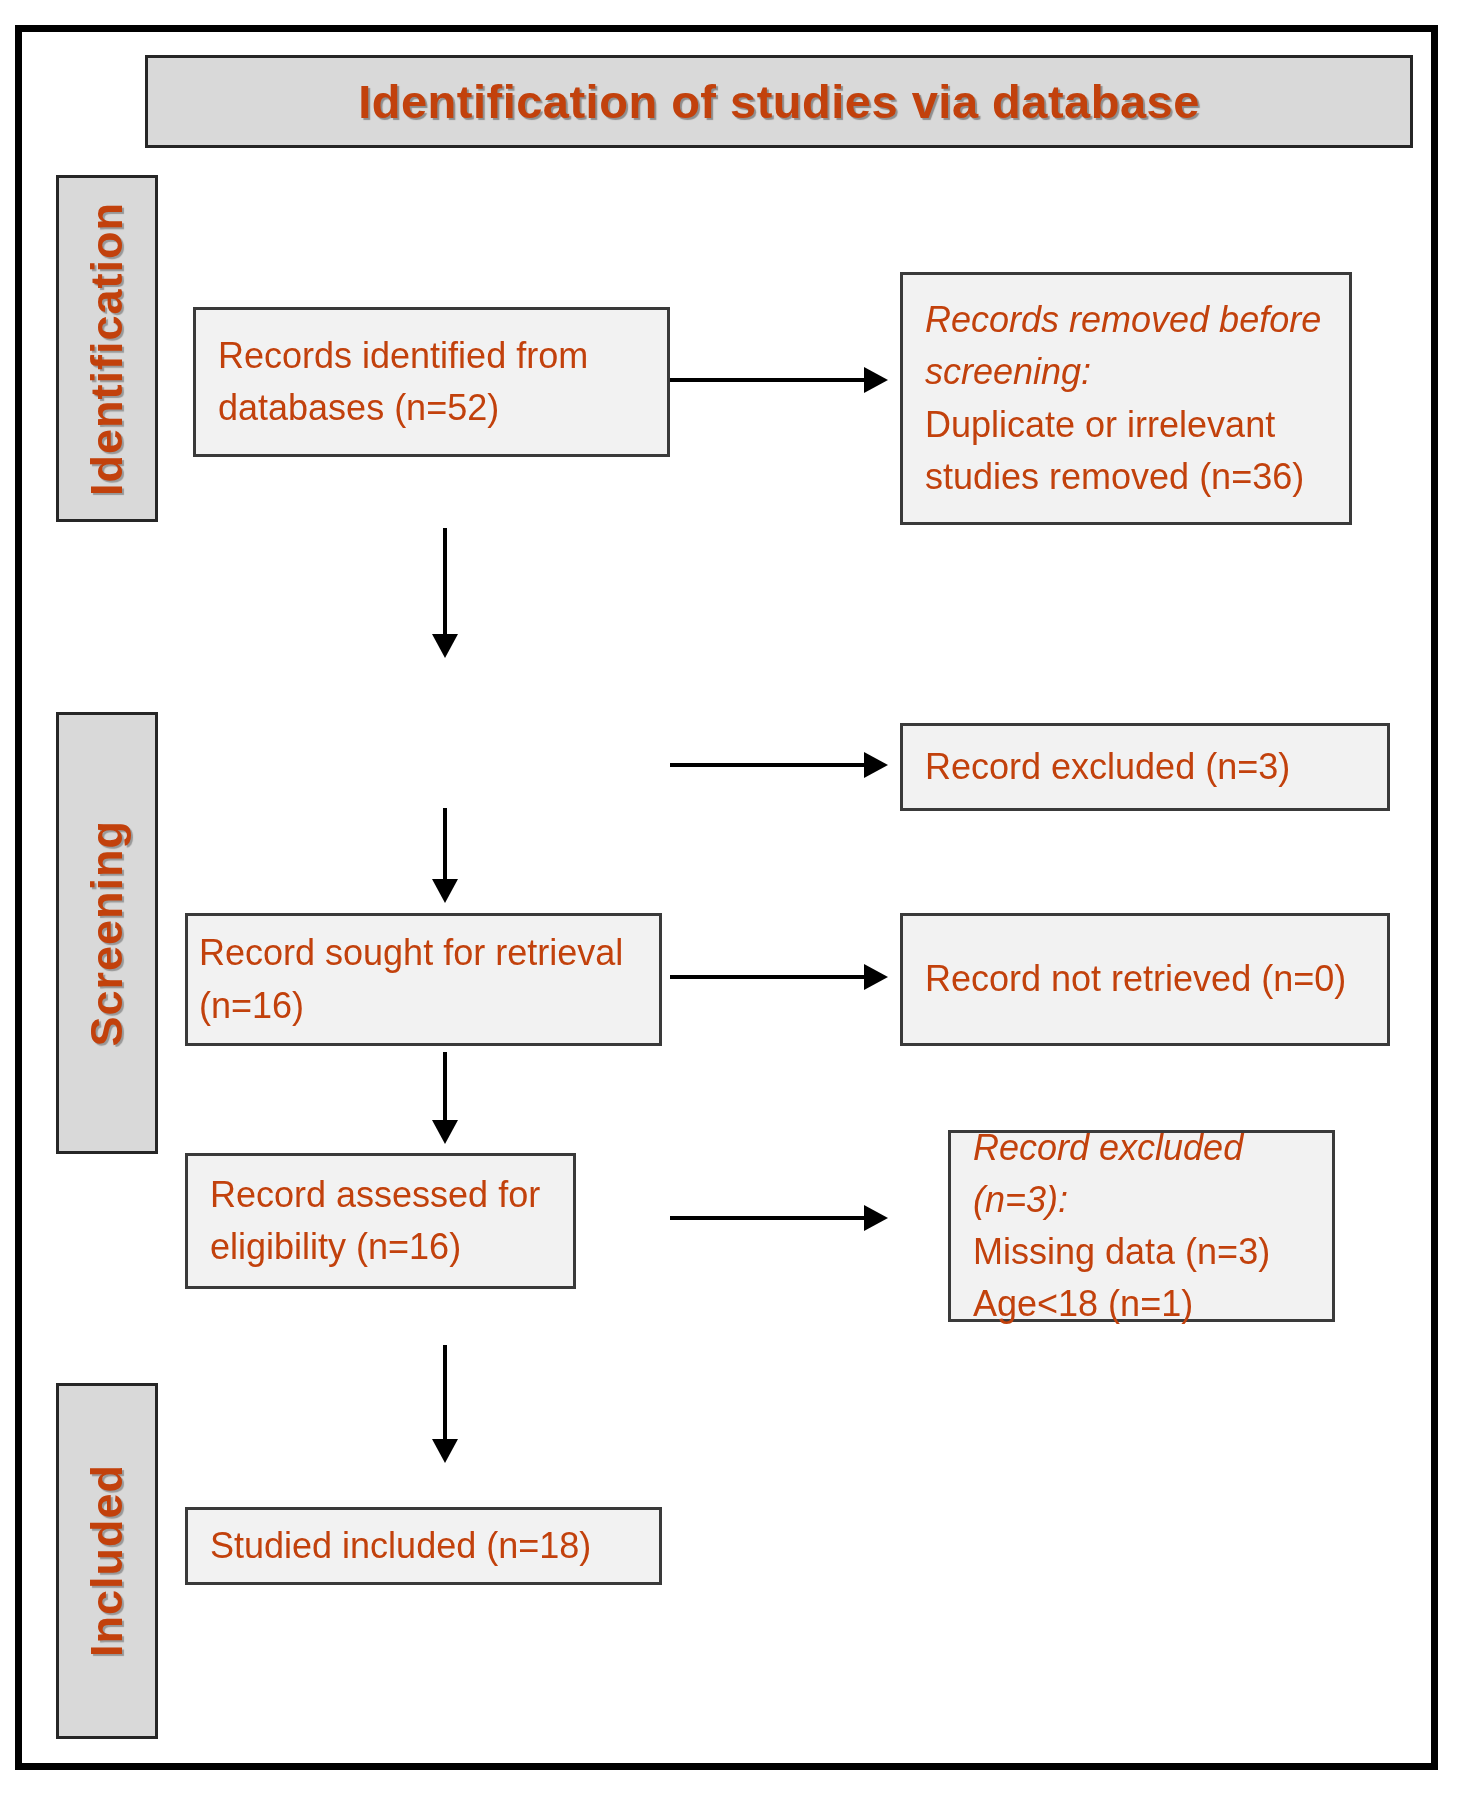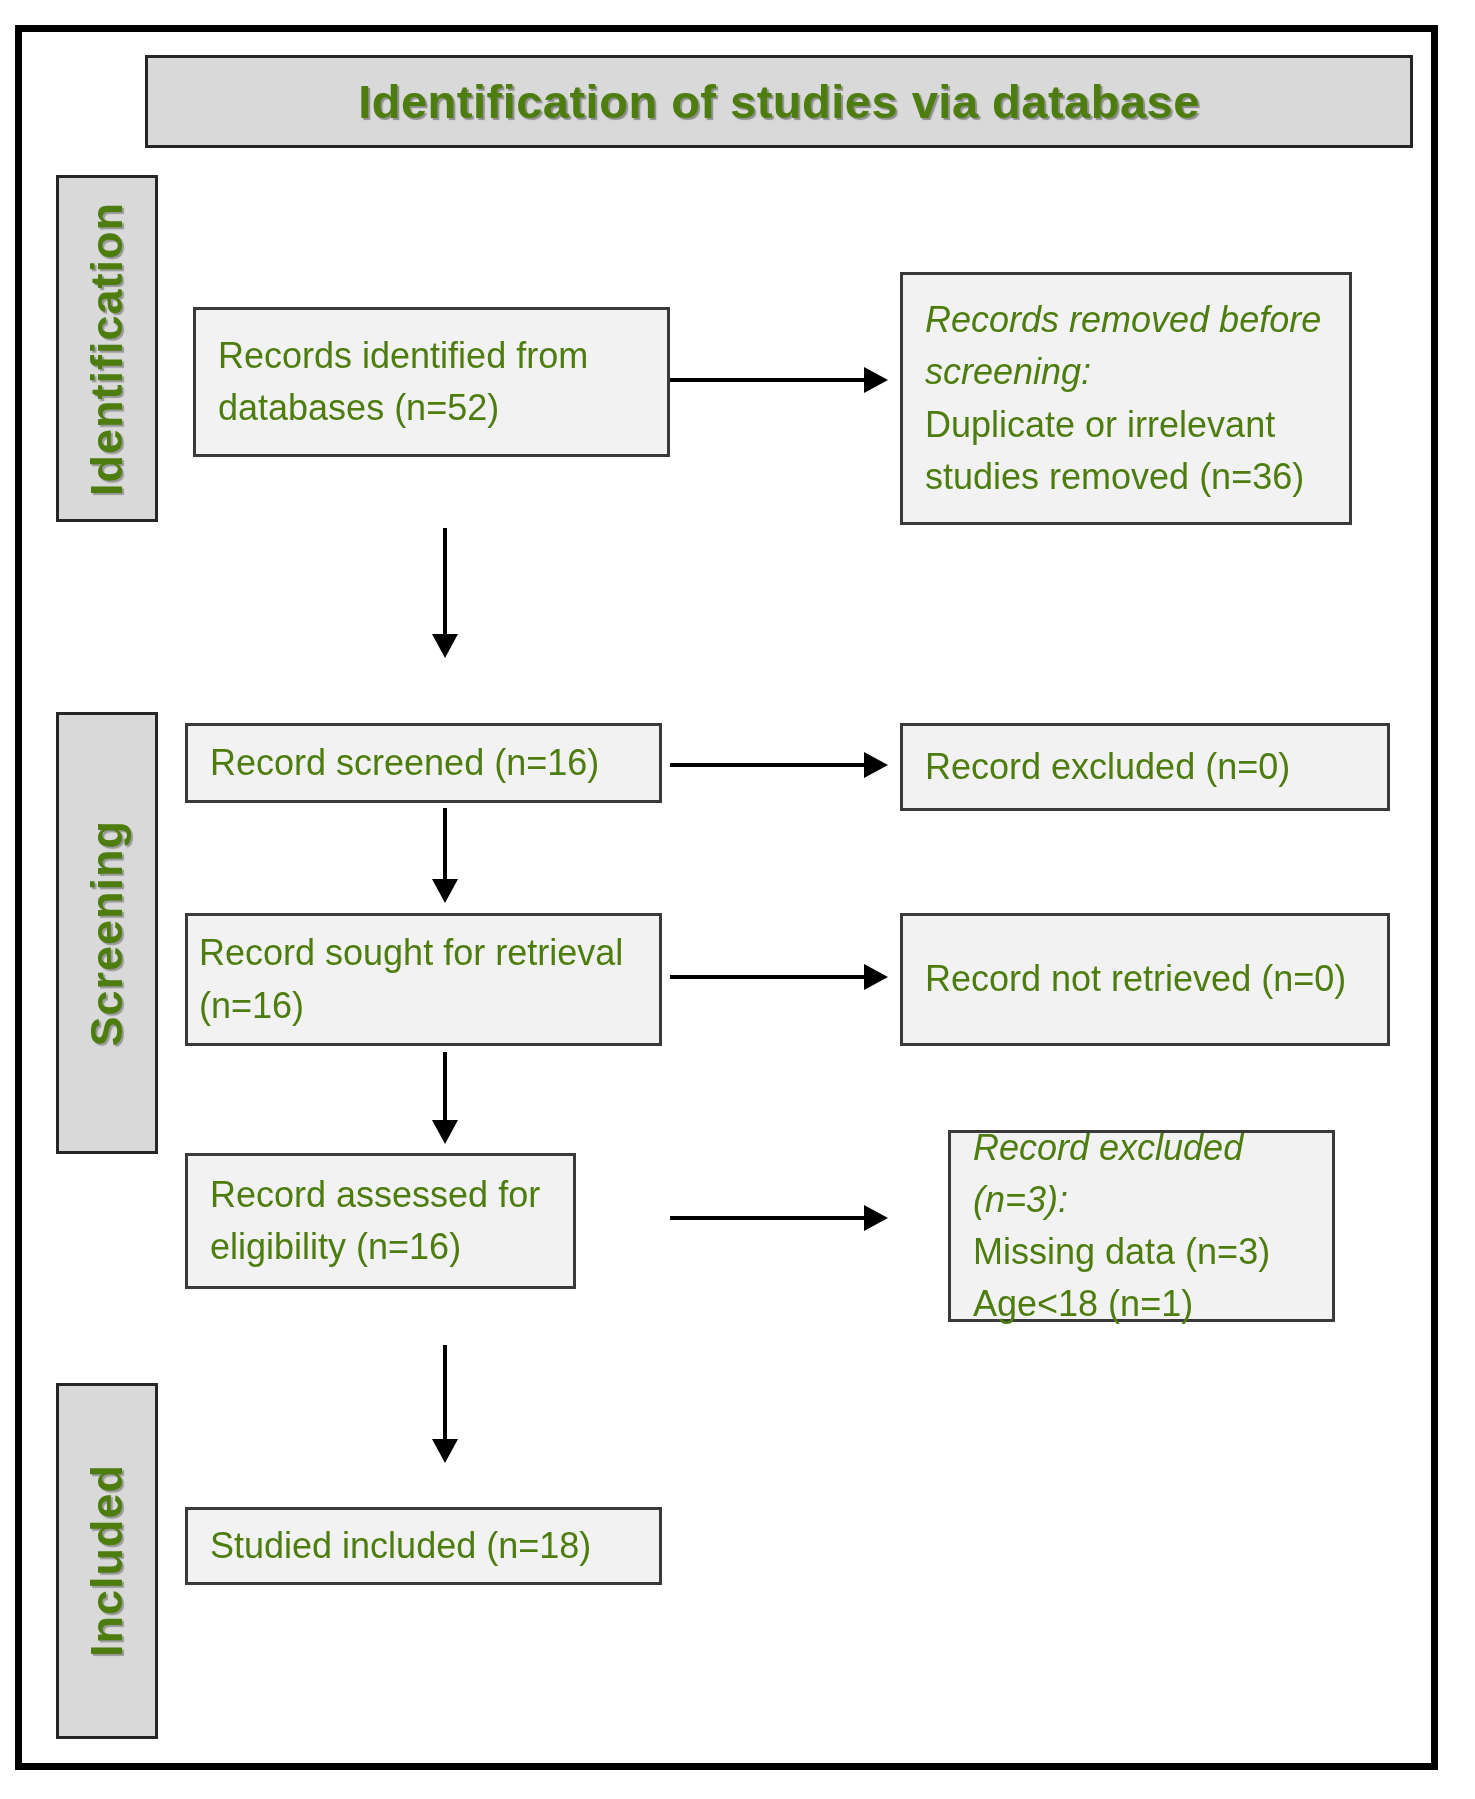--- a/index.html
+++ b/index.html
@@ -2,21 +2,21 @@
 <html><head>
 <meta charset="utf-8">
 <style>
   html,body{margin:0;padding:0;background:#ffffff;}
   .page{
     position:relative;
     width:1475px;
     height:1799px;
     background:#ffffff;
     font-family:"Liberation Sans", sans-serif;
-    color:#4d7c0f;
+    color:#c2410c;
     overflow:hidden;
   }
   .outer-frame{
     position:absolute;
     left:15px; top:25px;
     width:1423px; height:1745px;
     border:7px solid #000000;
     box-sizing:border-box;
     background:#ffffff;
   }
@@ -138,26 +138,23 @@
 
   <div class="flow-box box-identified">
     <span class="plain-line">Records identified from databases (n=52)</span>
   </div>
 
   <div class="flow-box box-removed">
     <span class="italic-line">Records removed before screening:</span>
     <span class="plain-line">Duplicate or irrelevant studies removed (n=36)</span>
   </div>
 
-  <div class="flow-box box-screened">
-    <span class="plain-line">Record screened (n=16)</span>
-  </div>
 
   <div class="flow-box box-excluded">
-    <span class="plain-line">Record excluded (n=0)</span>
+    <span class="plain-line">Record excluded (n=3)</span>
   </div>
 
   <div class="flow-box box-sought">
     <span class="plain-line">Record sought for retrieval (n=16)</span>
   </div>
 
   <div class="flow-box box-notretrieved">
     <span class="plain-line">Record not retrieved (n=0)</span>
   </div>
 

